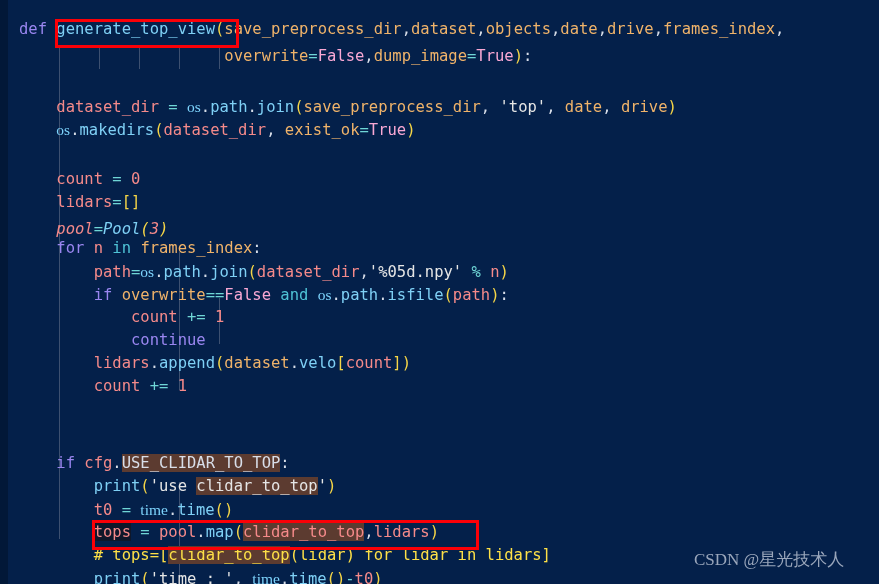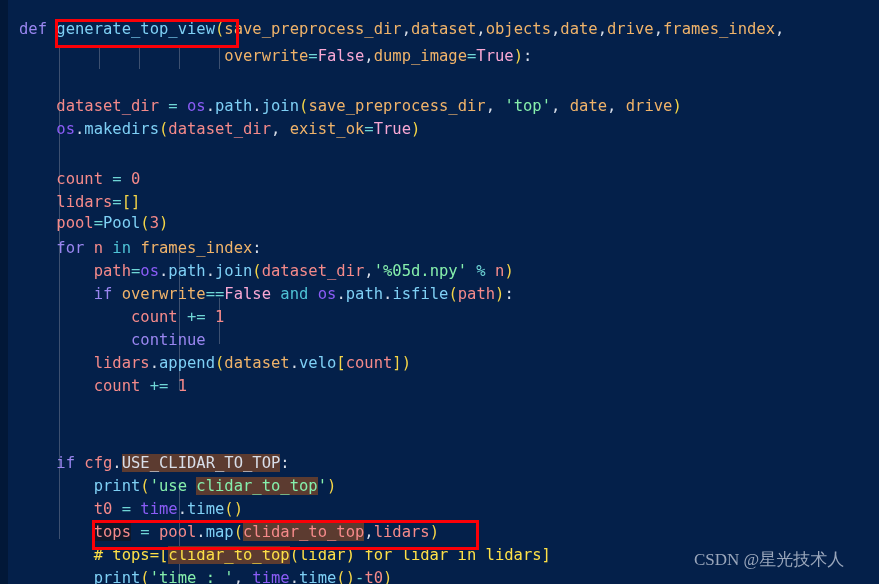--- a/index.html
+++ b/index.html
@@ -50,24 +50,24 @@
     letter-spacing: 0px;
   }
   .tok { white-space: pre; }
 
   
   .kw       { color: #9a86f0; }   
   .kw2      { color: #4fc3d6; }   
   .fn       { color: #7fd0f5; }   
   .var      { color: #f58a8a; }   
   .param    { color: #f0b36a; }   
-  .mod      { color: #8b5cf6; }   
+  .mod      { color: #7dd3fc; font-family: Liberation Serif, serif; }   
   .attr     { color: #7fd0f5; }   
   .num      { color: #f58a8a; }   
-  .str      { color: #86efac; }   
+  .str      { color: #e5e5e5; }   
   .paren    { color: #f5d547; }   
   .brack    { color: #f5d547; }
   .op       { color: #6fd6d6; }   
   .punc     { color: #d8dee9; }   
   .const    { color: #f9a8d4; }   
   .comment  { color: #fde047; }
   .plain    { color: #d8dee9; }
 
   
   .hl-brown { background: #5c3b30; }
@@ -112,21 +112,21 @@
     <div class="line" style="top:45px; left:19px;"><span class="tok plain">                      </span><span class="tok param">overwrite</span><span class="tok op">=</span><span class="tok const">False</span><span class="tok punc">,</span><span class="tok param">dump_image</span><span class="tok op">=</span><span class="tok const">True</span><span class="tok paren">)</span><span class="tok punc">:</span></div>
 
     <div class="line" style="top:95px; left:19px;"><span class="tok plain">    </span><span class="tok var">dataset_dir</span><span class="tok plain"> </span><span class="tok op">=</span><span class="tok plain"> </span><span class="tok mod">os</span><span class="tok punc">.</span><span class="tok attr">path</span><span class="tok punc">.</span><span class="tok attr">join</span><span class="tok paren">(</span><span class="tok param">save_preprocess_dir</span><span class="tok punc">,</span><span class="tok plain"> </span><span class="tok str">'top'</span><span class="tok punc">,</span><span class="tok plain"> </span><span class="tok param">date</span><span class="tok punc">,</span><span class="tok plain"> </span><span class="tok param">drive</span><span class="tok paren">)</span></div>
 
     <div class="line" style="top:118px; left:19px;"><span class="tok plain">    </span><span class="tok mod">os</span><span class="tok punc">.</span><span class="tok attr">makedirs</span><span class="tok paren">(</span><span class="tok var">dataset_dir</span><span class="tok punc">,</span><span class="tok plain"> </span><span class="tok param">exist_ok</span><span class="tok op">=</span><span class="tok const">True</span><span class="tok paren">)</span></div>
 
     <div class="line" style="top:168px; left:19px;"><span class="tok plain">    </span><span class="tok var">count</span><span class="tok plain"> </span><span class="tok op">=</span><span class="tok plain"> </span><span class="tok num">0</span></div>
 
     <div class="line" style="top:191px; left:19px;"><span class="tok plain">    </span><span class="tok var">lidars</span><span class="tok op">=</span><span class="tok brack">[]</span></div>
 
-    <div class="line" style="top:212px; left:19px;"><span class="tok plain">    </span><span class="tok var">pool</span><span class="tok op">=</span><span class="tok fn">Pool</span><span class="tok paren">(</span><span class="tok num">3</span><span class="tok paren">)</span></div>
+    <div class="line" style="top:218px; left:19px;font-style:italic;"><span class="tok plain">    </span><span class="tok var">pool</span><span class="tok op">=</span><span class="tok fn">Pool</span><span class="tok paren">(</span><span class="tok num">3</span><span class="tok paren">)</span></div>
 
     <div class="line" style="top:237px; left:19px;"><span class="tok plain">    </span><span class="tok kw">for</span><span class="tok plain"> </span><span class="tok var">n</span><span class="tok plain"> </span><span class="tok kw2">in</span><span class="tok plain"> </span><span class="tok param">frames_index</span><span class="tok punc">:</span></div>
 
     <div class="line" style="top:260px; left:19px;"><span class="tok plain">        </span><span class="tok var">path</span><span class="tok op">=</span><span class="tok mod">os</span><span class="tok punc">.</span><span class="tok attr">path</span><span class="tok punc">.</span><span class="tok attr">join</span><span class="tok paren">(</span><span class="tok var">dataset_dir</span><span class="tok punc">,</span><span class="tok str">'%05d.npy'</span><span class="tok plain"> </span><span class="tok op">%</span><span class="tok plain"> </span><span class="tok var">n</span><span class="tok paren">)</span></div>
 
     <div class="line" style="top:283px; left:19px;"><span class="tok plain">        </span><span class="tok kw">if</span><span class="tok plain"> </span><span class="tok param">overwrite</span><span class="tok op">==</span><span class="tok const">False</span><span class="tok plain"> </span><span class="tok kw2">and</span><span class="tok plain"> </span><span class="tok mod">os</span><span class="tok punc">.</span><span class="tok attr">path</span><span class="tok punc">.</span><span class="tok attr">isfile</span><span class="tok paren">(</span><span class="tok var">path</span><span class="tok paren">)</span><span class="tok punc">:</span></div>
 
     <div class="line" style="top:306px; left:19px;"><span class="tok plain">            </span><span class="tok var">count</span><span class="tok plain"> </span><span class="tok op">+=</span><span class="tok plain"> </span><span class="tok num">1</span></div>
 
     <div class="line" style="top:329px; left:19px;"><span class="tok plain">            </span><span class="tok kw">continue</span></div>

